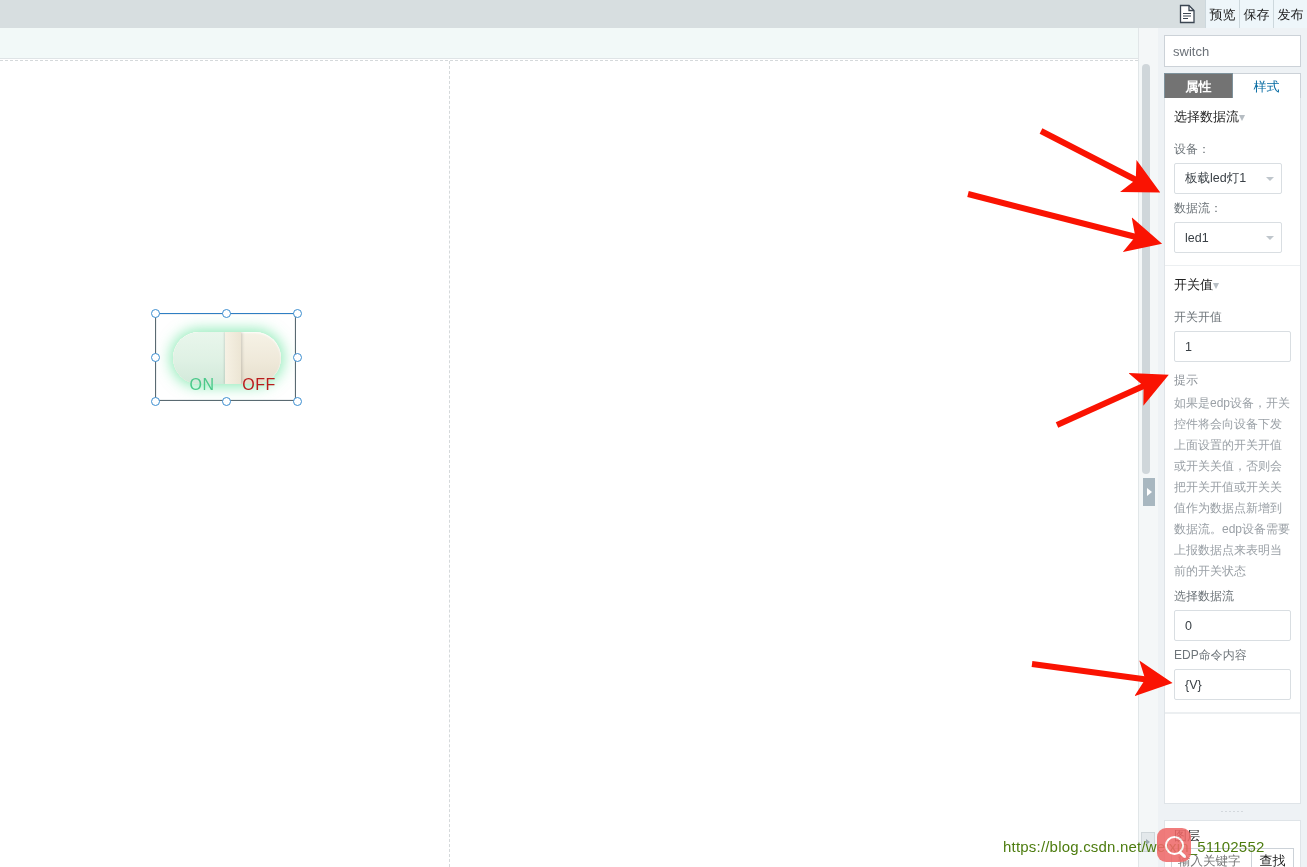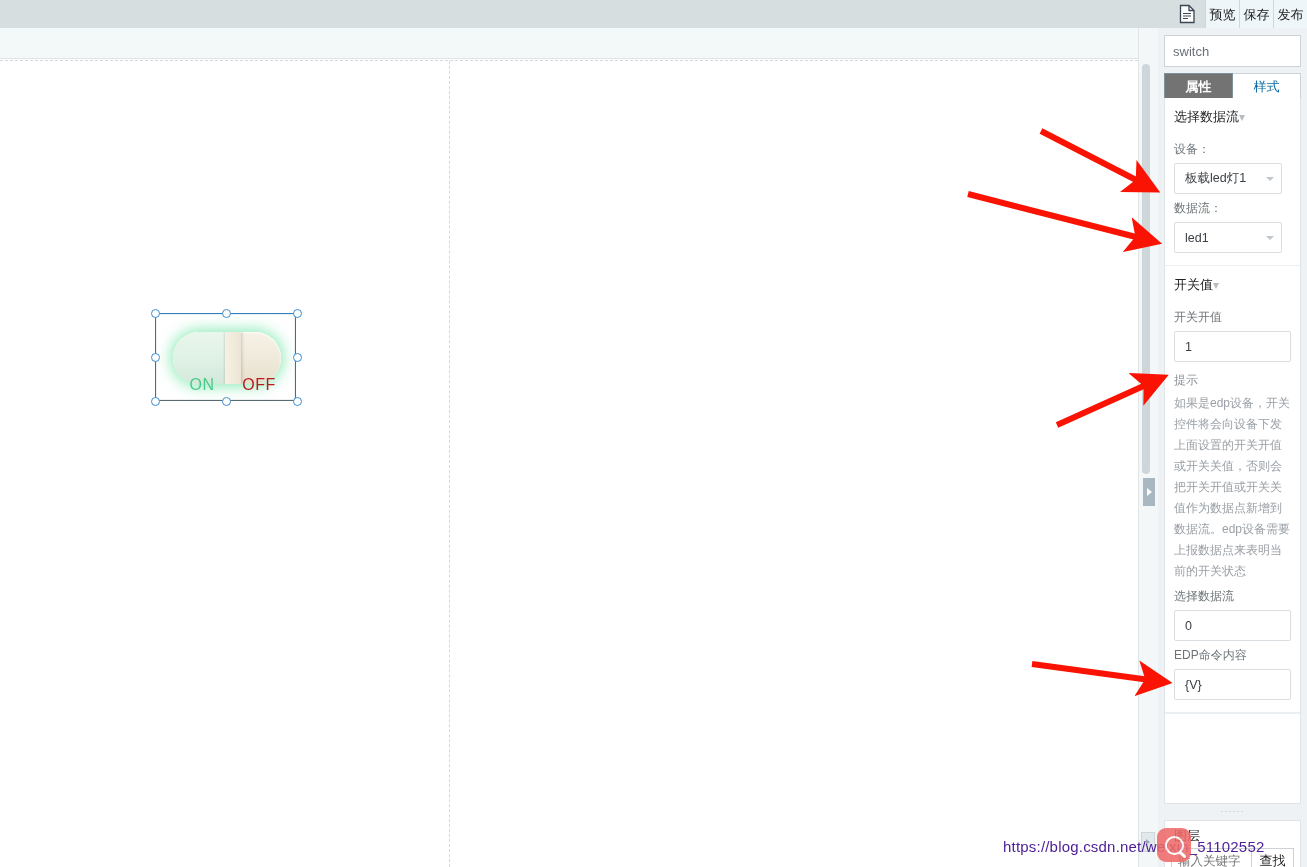--- a/index.html
+++ b/index.html
@@ -338,21 +338,21 @@
   .arrow-svg {
     position: absolute; left: 0; top: 0;
     width: 1307px; height: 867px;
     pointer-events: none;
   }
 
   
   .watermark {
     position: absolute; left: 1003px; top: 838px;
     font-size: 15px;
-    color: #4c1d95;
+    color: #4d7c0f;
     white-space: nowrap;
     pointer-events: none;
     letter-spacing: 0.2px;
   }
   .csdn-badge {
     position: absolute; left: 1157px; top: 828px;
     width: 34px; height: 34px;
     border-radius: 9px;
     background: #ef6a6a;
     display: flex; align-items: center; justify-content: center;

